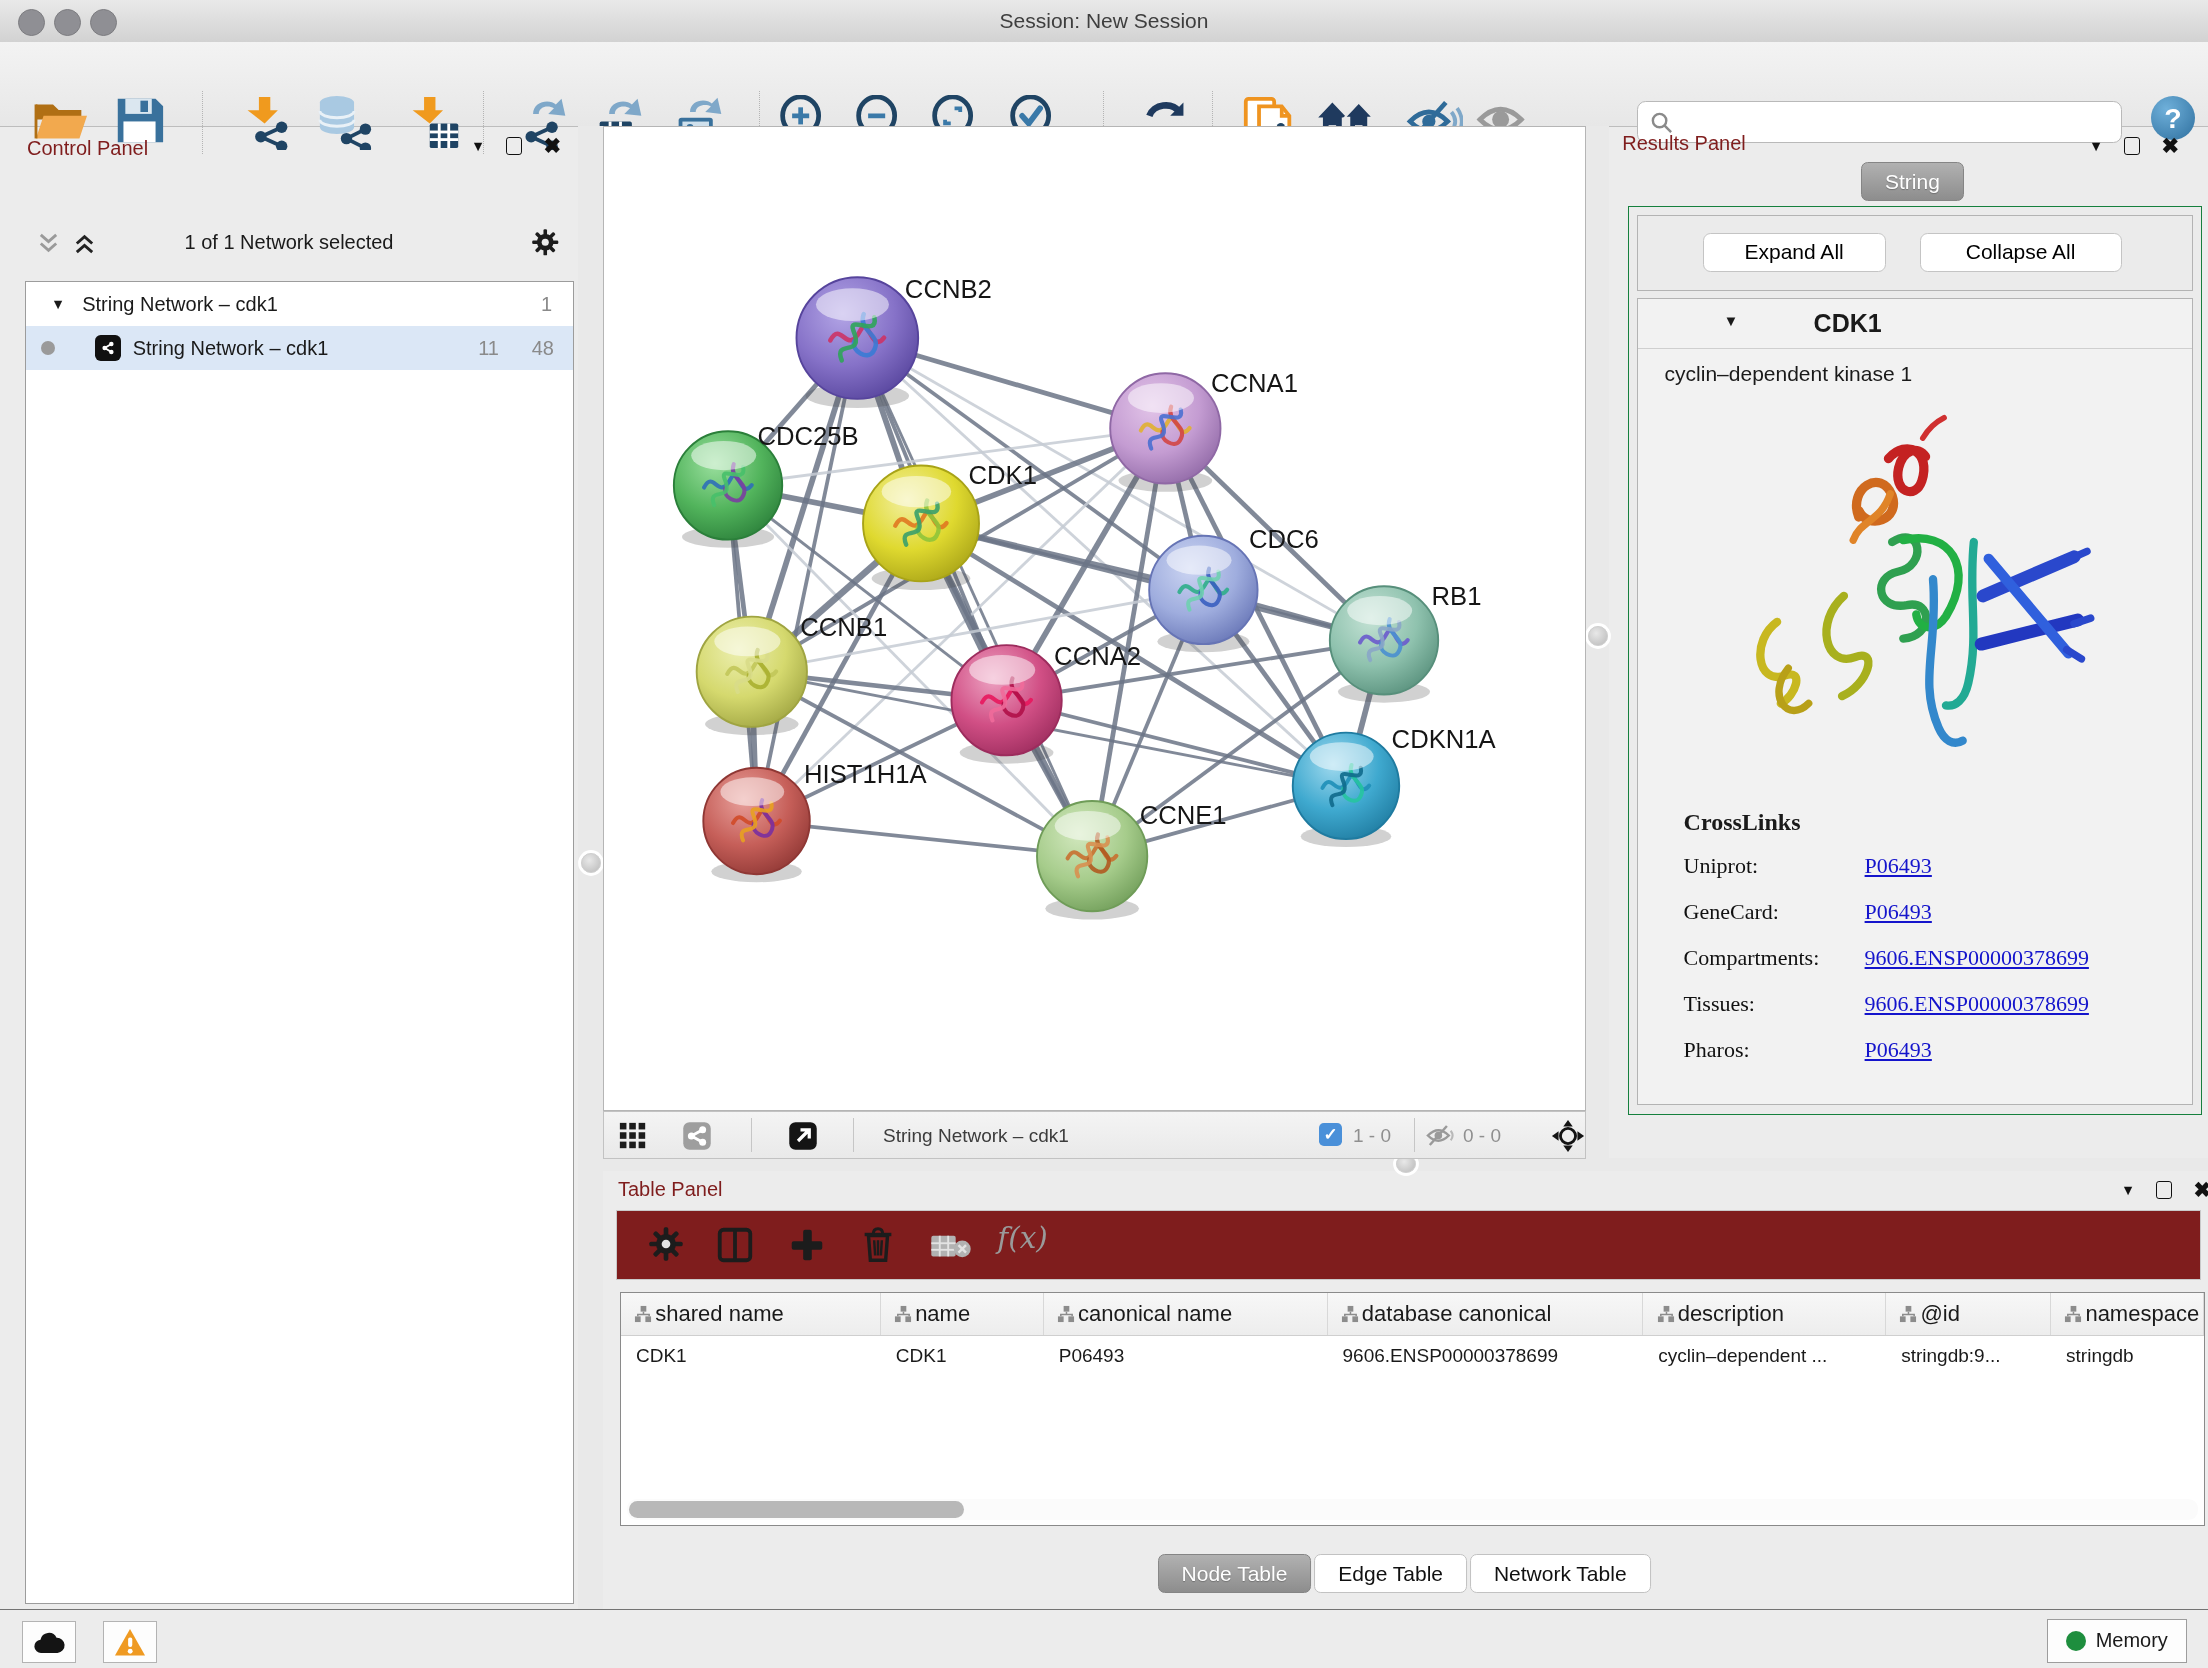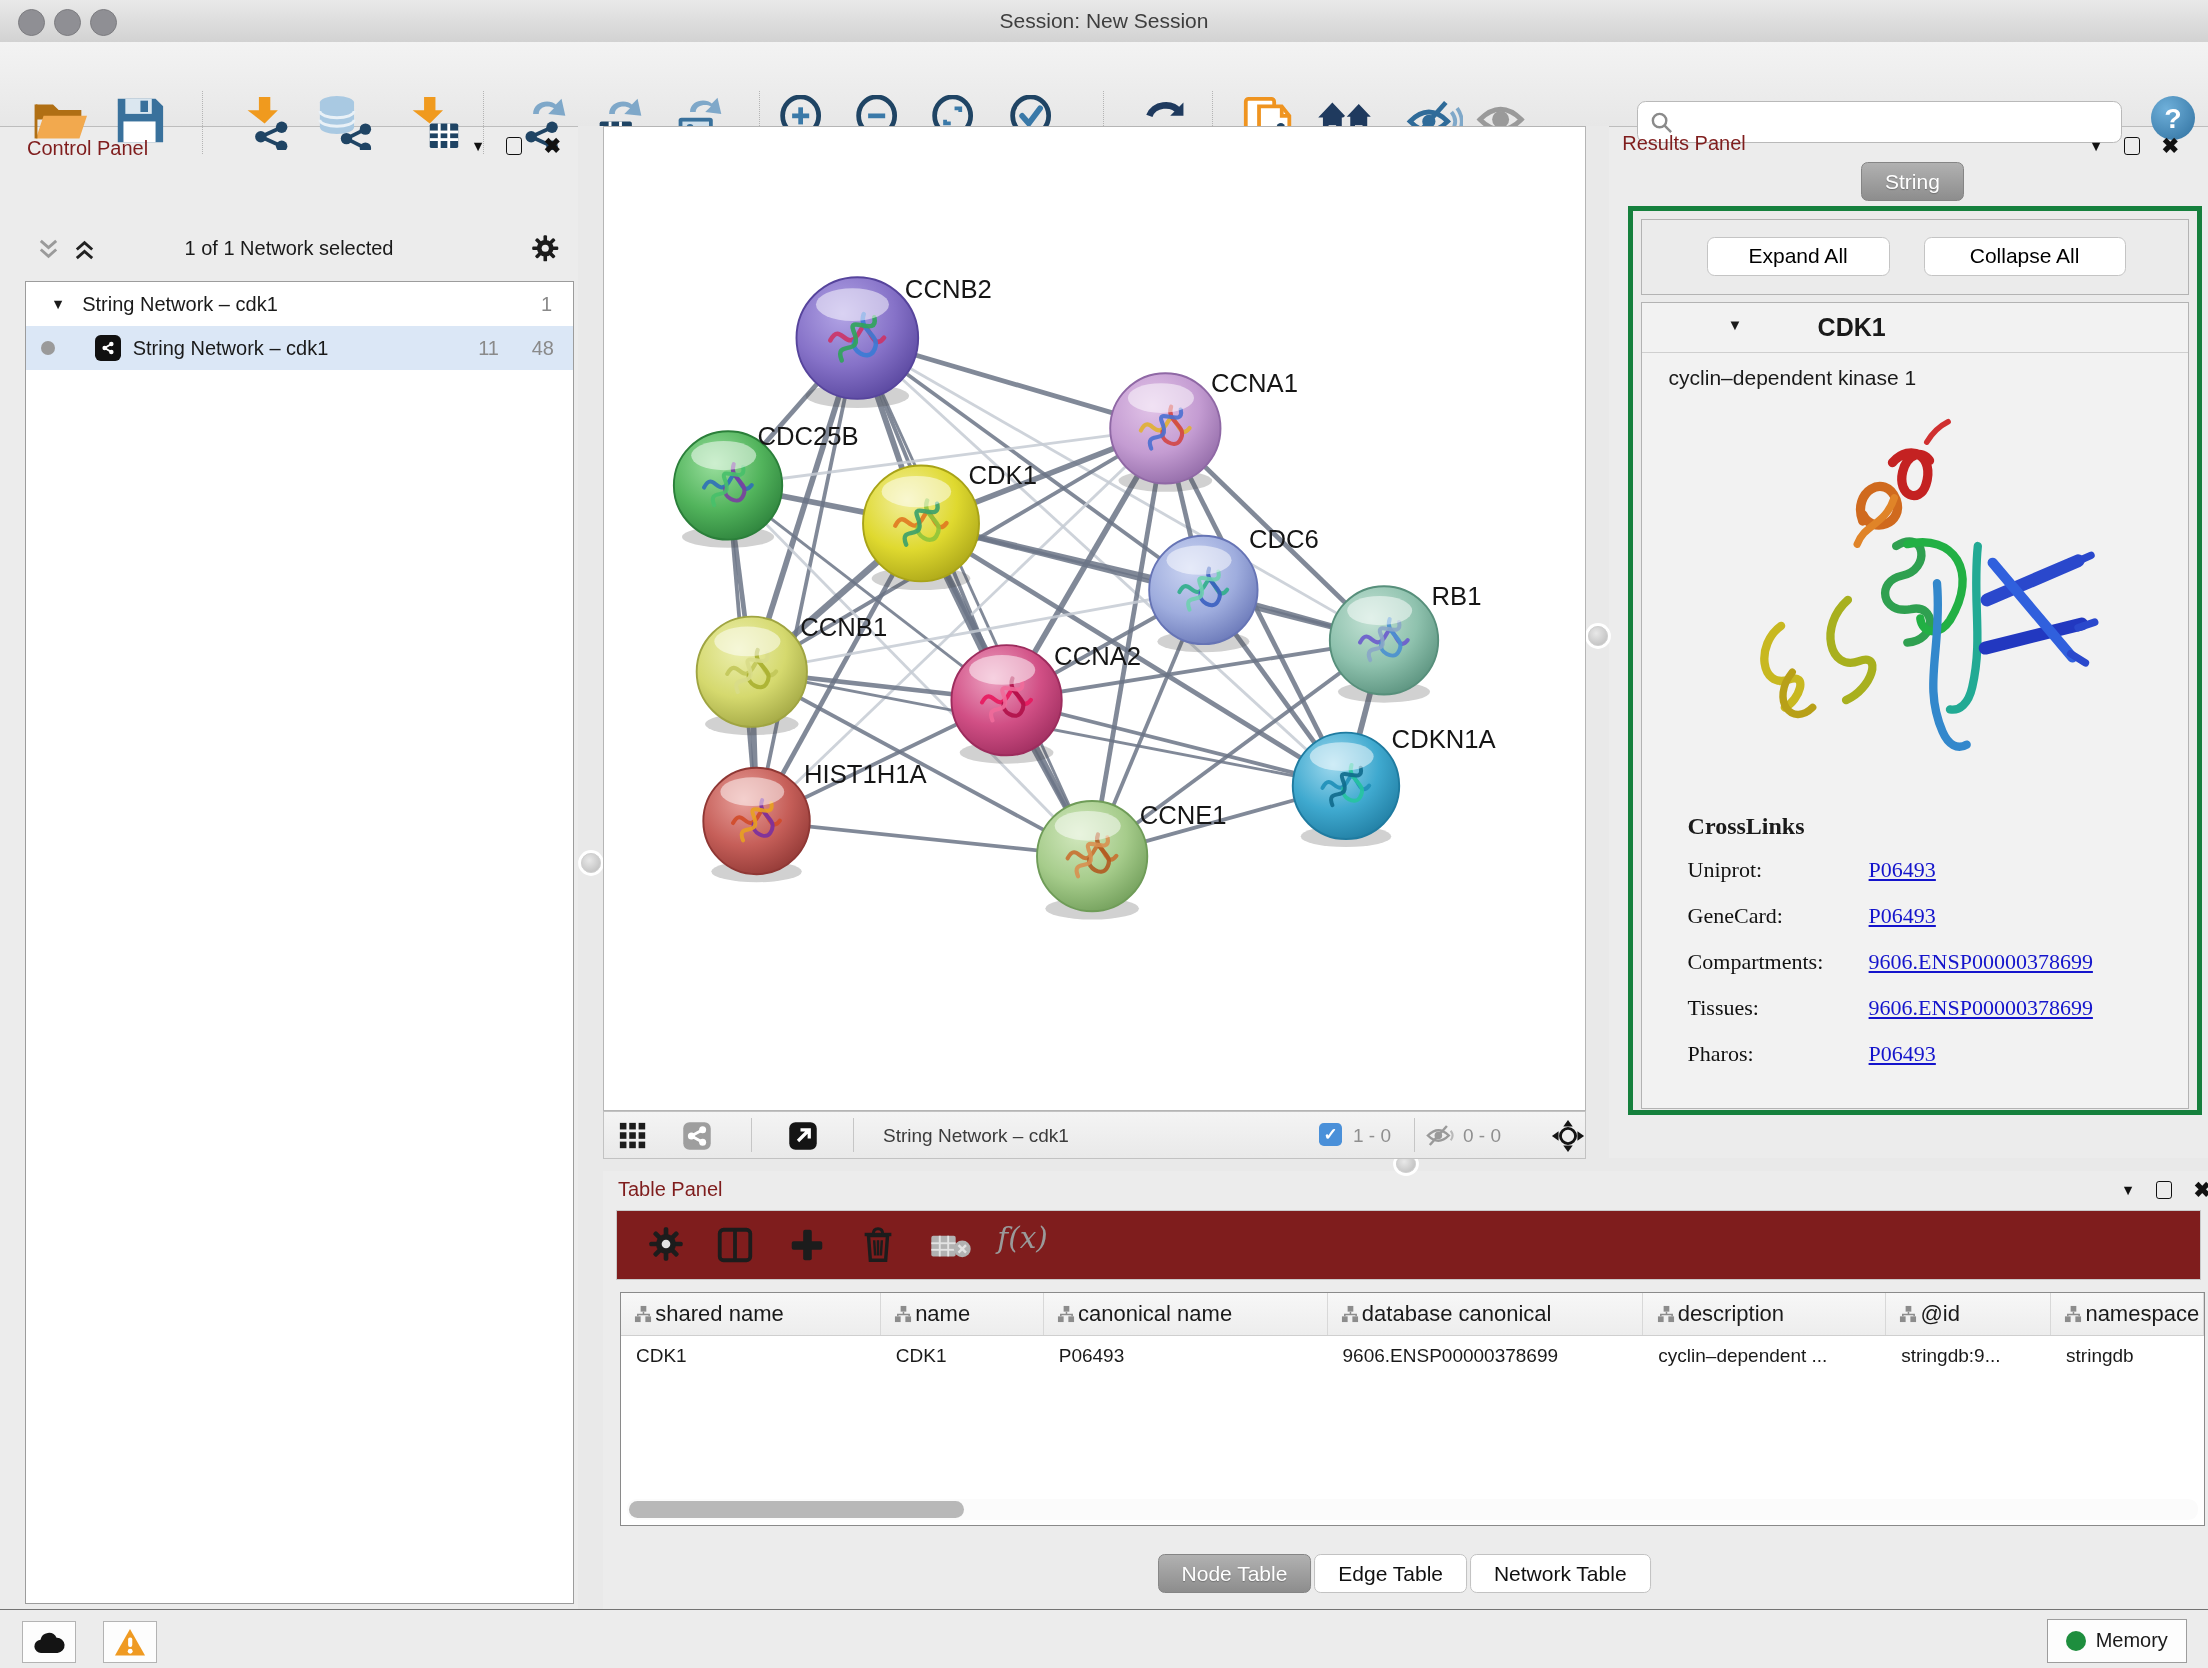--- a/index.html
+++ b/index.html
@@ -56,21 +56,21 @@
     border:1px solid #c2c2c2;box-sizing:border-box;}
   .nsitem{position:absolute;top:8.6px;}
   .nssep{position:absolute;top:5.7px;height:34px;border-left:1px solid #c6c6c6;}
   .nstext{font-size:19px;color:#3c3c3c;line-height:30px;}
   .graytxt{color:#8f8f8f;}
   .checkbox{width:23px;height:23px;background:#4a90d9;border-radius:4.8px;color:#fff;font-size:17px;
     text-align:center;line-height:23px;font-weight:bold;}
   
   .results{left:1609px;top:126px;width:599px;height:1040px;}
   .rbox{position:absolute;left:19px;top:80px;width:574px;height:909px;background:#ebebeb;
-    border:5px solid #15803d;box-sizing:border-box;}
+    border:1px solid #15803d;box-sizing:border-box;}
   .rbtnbox{margin:7.6px;border:1px solid #b3b3b3;height:74px;position:relative;}
   .rbtn{position:absolute;top:17px;background:#fff;border:1px solid #c4c4c4;border-radius:7.6px;
     font-size:21px;padding:6.7px 0;text-align:center;}
   .rsection{margin:7.6px;border:1px solid #b3b3b3;height:805px;background:#f2f2f2;position:relative;}
   .rsechead{height:49px;border-bottom:1px solid #cfcfcf;position:relative;font-size:25px;font-weight:bold;}
   .crossrow{display:flex;font-family:"Liberation Serif",serif;font-size:22px;margin-bottom:20px;}
   .crossrow .cl{width:181px;color:#111;}
   .crossrow .cv{color:#1414cc;text-decoration:underline;}
   
   .tablepanel{left:603px;top:1172px;width:1605px;height:438px;}
@@ -293,21 +293,21 @@
 
 <div class="abs cp">
   <div class="phead">
     <span class="ptitle">Control Panel</span>
   </div>
   <div class="wicons" style="left:471px;top:7.6px">
     <span class="tri">▼</span>
     <span class="sq"></span>
     <span class="xx">✖</span>
   </div>
-  <div class="abs" style="left:0;top:103px;width:578px;height:42px">
+  <div class="abs" style="left:0;top:97px;width:578px;height:42px">
     <span class="abs chev" style="left:36px;top:7.6px;color:#9a9a9a">
       <svg width="25" height="25" viewBox="0 0 26 26">
           <path d="M5 4 l8 7 8-7 M5 13 l8 7 8-7" fill="none" stroke="#9a9a9a" stroke-width="3"></path>
         </svg>
     </span>
     <span class="abs chev" style="left:72px;top:7.6px">
       <svg width="25" height="25" viewBox="0 0 26 26">
           <path d="M5 22 l8-7 8 7 M5 13 l8-7 8 7" fill="none" stroke="#222" stroke-width="3"></path>
         </svg>
     </span>

